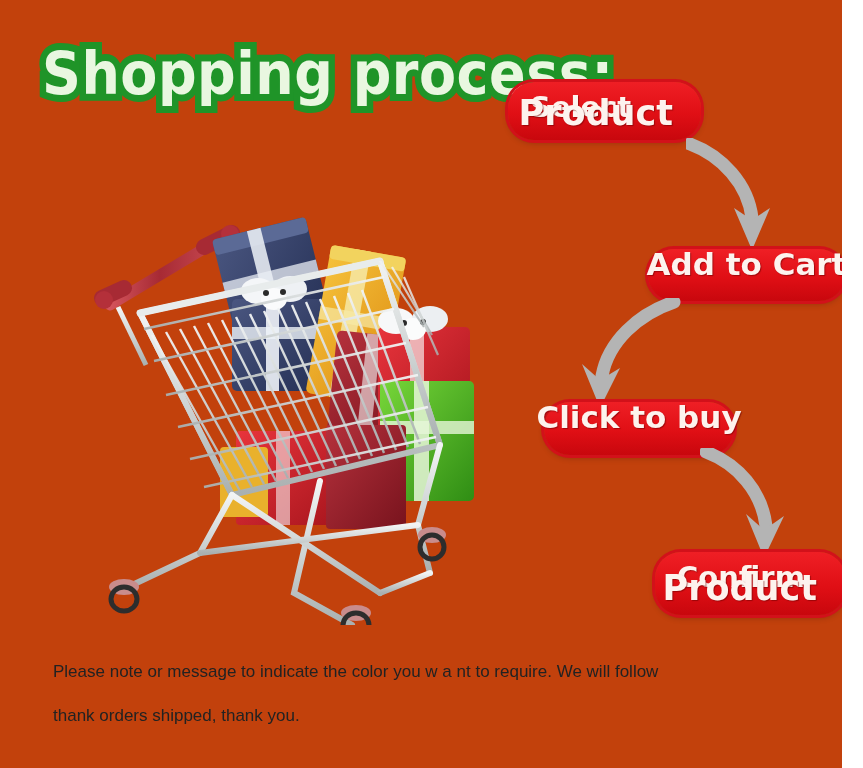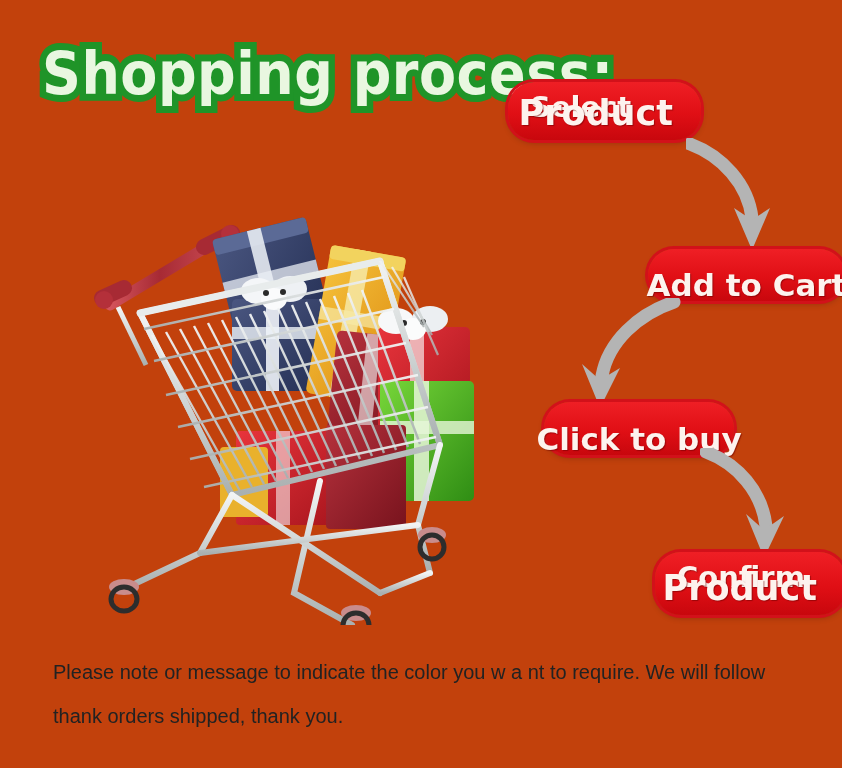--- a/index.html
+++ b/index.html
@@ -78,21 +78,21 @@
   .step-btn.stagger .line-b {
     position: absolute;
     right: 28px;
     bottom: 9px;
     font-size: 35px;
   }
 
   
   .step-btn.single {
     display: flex;
-    align-items: flex-end;
+    align-items: flex-start;
     justify-content: center;
   }
   .step-btn.single .line-a {
     font-size: 31px;
   }
 
   #btn-select   { left: 508px; top: 82px;  width: 193px; height: 58px; }
   #btn-addcart  { left: 648px; top: 249px; width: 197px; height: 52px; }
   #btn-click    { left: 528px; top: 402px; width: 190px; height: 53px; margin-left: 16px; }
   #btn-confirm  { left: 655px; top: 552px; width: 190px; height: 63px; }
@@ -104,21 +104,21 @@
   #arrow-2 { left: 562px; top: 298px;  width: 130px; height: 112px; }
   #arrow-3 { left: 700px; top: 448px;  width: 125px; height: 112px; }
 
   
   #footer-note {
     position: absolute;
     left: 53px;
     top: 650px;
     width: 790px;
     font-family: "Liberation Sans", sans-serif;
-    font-size: 20px;
+    font-size: 17px;
     color: #222222;
     line-height: 44px;
   }
   #footer-note div { white-space: nowrap; }
 </style>
 </head>
 <body>
 
 <div id="page">
 

